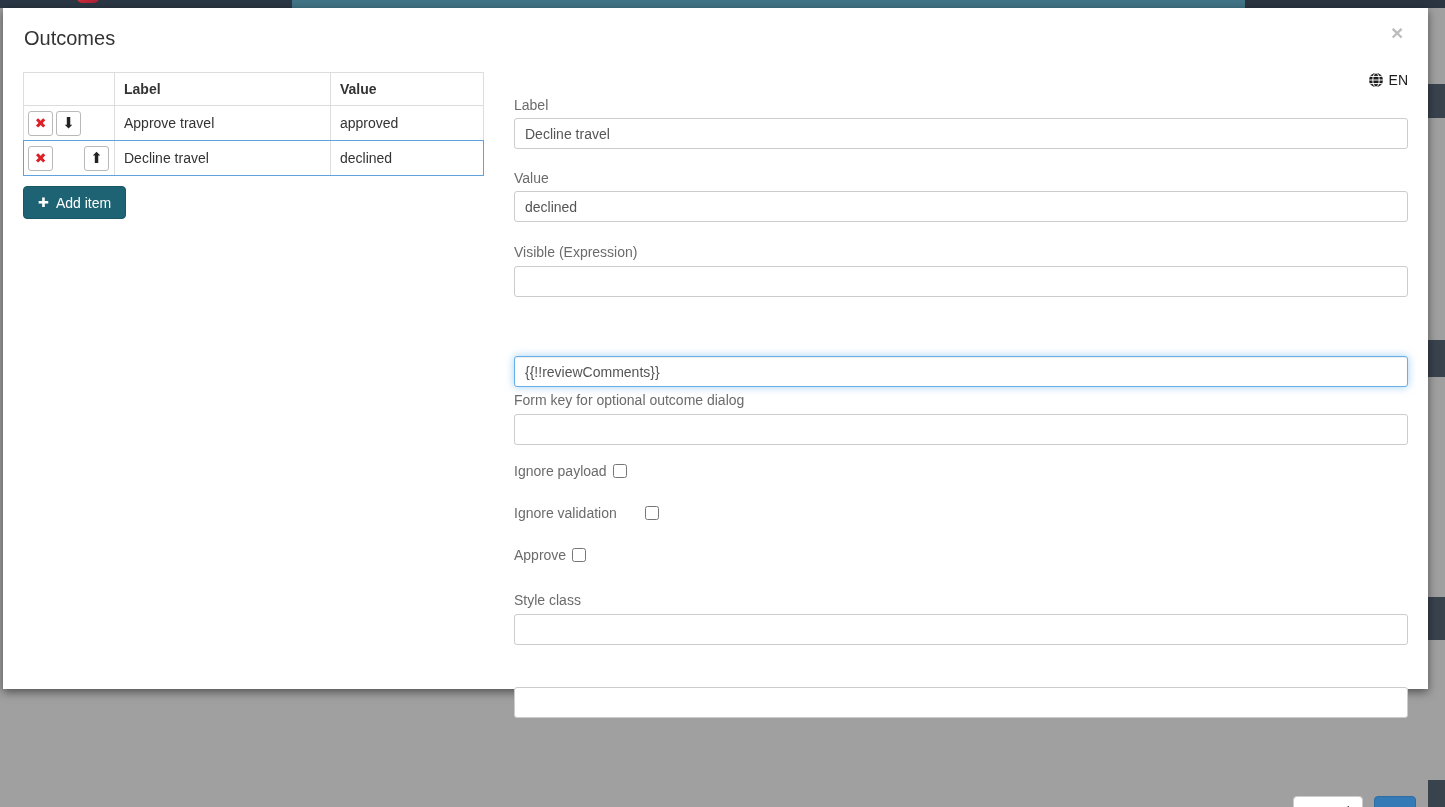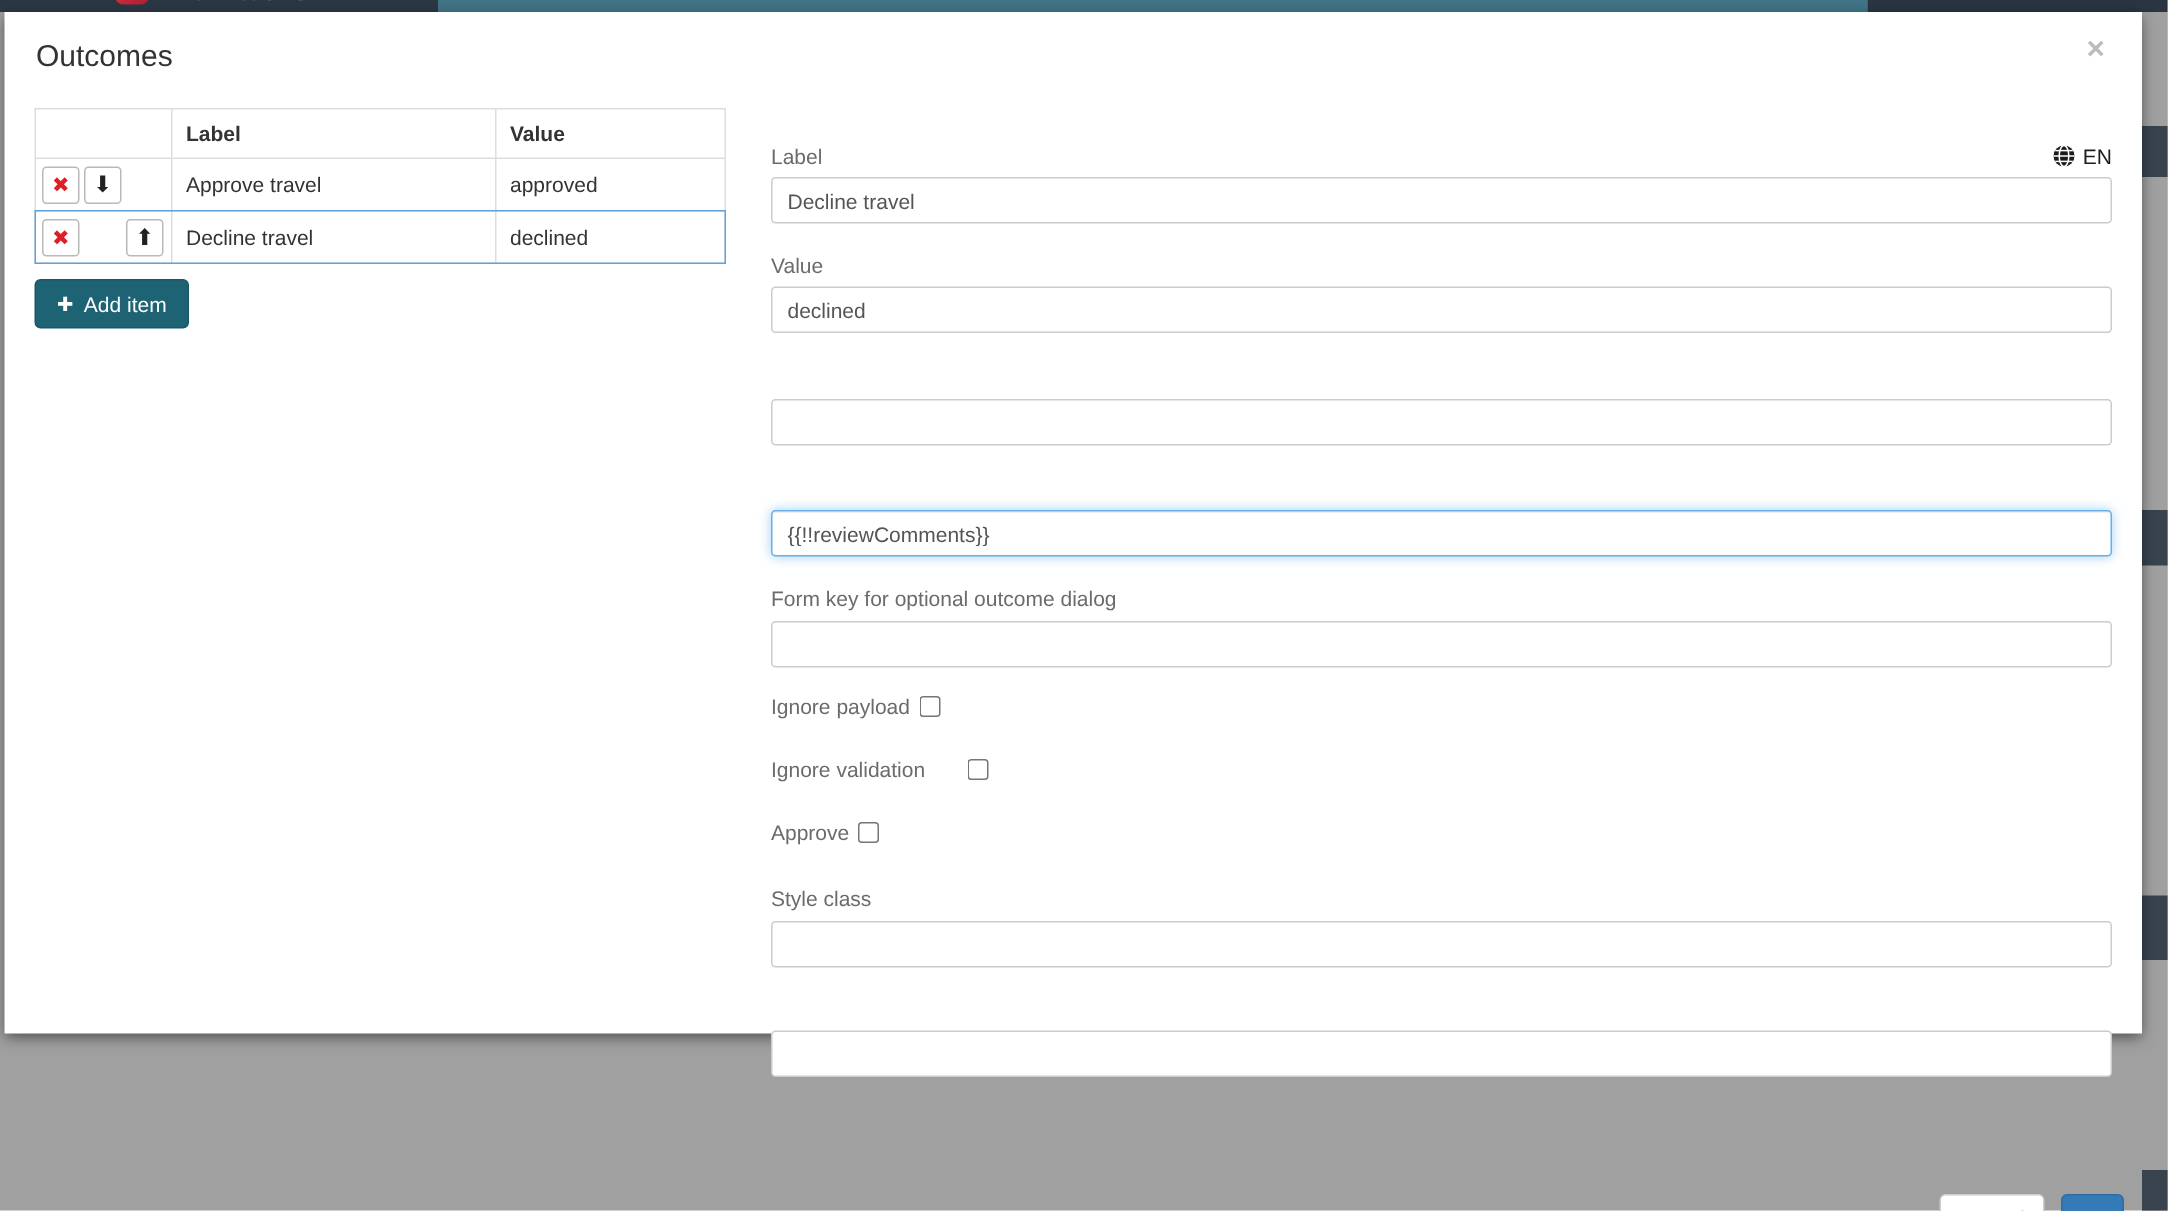--- a/index.html
+++ b/index.html
@@ -54,21 +54,21 @@
   .row-select-ring { position:absolute; left:20px; top:132px; width:461px; height:36px;
     border:1px solid #5fa2dd; pointer-events:none; }
 
   .add-item { position:absolute; left:20px; top:178px; height:33px; padding:0 14px;
     background:#1d6373; color:#fff; border:1px solid #185866; border-radius:4px;
     font-size:14px; display:flex; align-items:center; gap:7px; cursor:pointer; }
   .add-item .plus { font-size:13px; }
 
   
   .lang { position:absolute; top:64px; right:20px; display:flex; align-items:center; gap:5px;
-    font-size:14px; color:#1c1c1c;margin-top:24px; }
+    font-size:14px; color:#1c1c1c; }
   .lang svg { display:block; }
   .fgroup { position:absolute; left:511px; width:894px; }
   .flabel { font-size:14px; color:#6b6b6b; }
   .ftext { position:absolute; left:511px; width:894px; height:31px; border:1px solid #ccc;
     border-radius:3px; font-size:14px; color:#555; padding:0 10px;
     font-family:"Liberation Sans","DejaVu Sans",sans-serif; outline:none; background:#fff; }
   .ftext.focused { border-color:#66afe9;
     box-shadow:inset 0 1px 1px rgba(0,0,0,.075), 0 0 8px rgba(102,175,233,.6); }
   .checkrow { position:absolute; left:511px; display:flex; align-items:center; gap:6px;
     font-size:14px; color:#555; }
@@ -165,23 +165,25 @@
     </div>
 
     <div class="fgroup" style="top:88px;">
       <span class="flabel">Label</span></div>
     <input class="ftext" style="top: 110px;" value="Decline travel">
 
     <div class="fgroup" style="top:161px;">
       <span class="flabel">Value</span></div>
     <input class="ftext" style="top: 183px;" value="declined">
 
+    <div class="fgroup" style="top:235px;">
+      <span class="flabel">Visible (Expression)</span></div>
     <input class="ftext" style="top: 258px;" value="">
 
-    <input class="ftext focused" style="top: 332px;" value="{{!!reviewComments}}">
+    <input class="ftext focused" style="top: 348px;" value="{{!!reviewComments}}">
 
     <div class="fgroup" style="top:383px;">
       <span class="flabel">Form key for optional outcome dialog</span></div>
     <input class="ftext" style="top: 406px;" value="">
 
     <div class="checkrow" style="top:455px;">
       <span class="flabel">Ignore payload</span>
       <input type="checkbox" style="">
     </div>
     <div class="checkrow" style="top:497px;gap:28px;">

